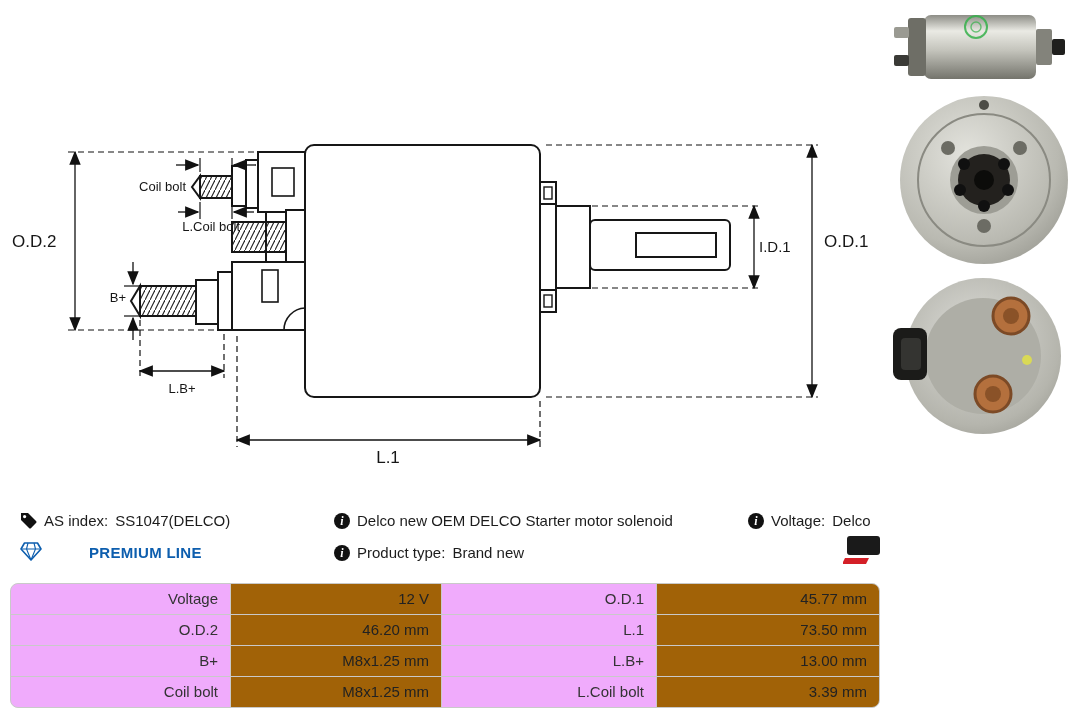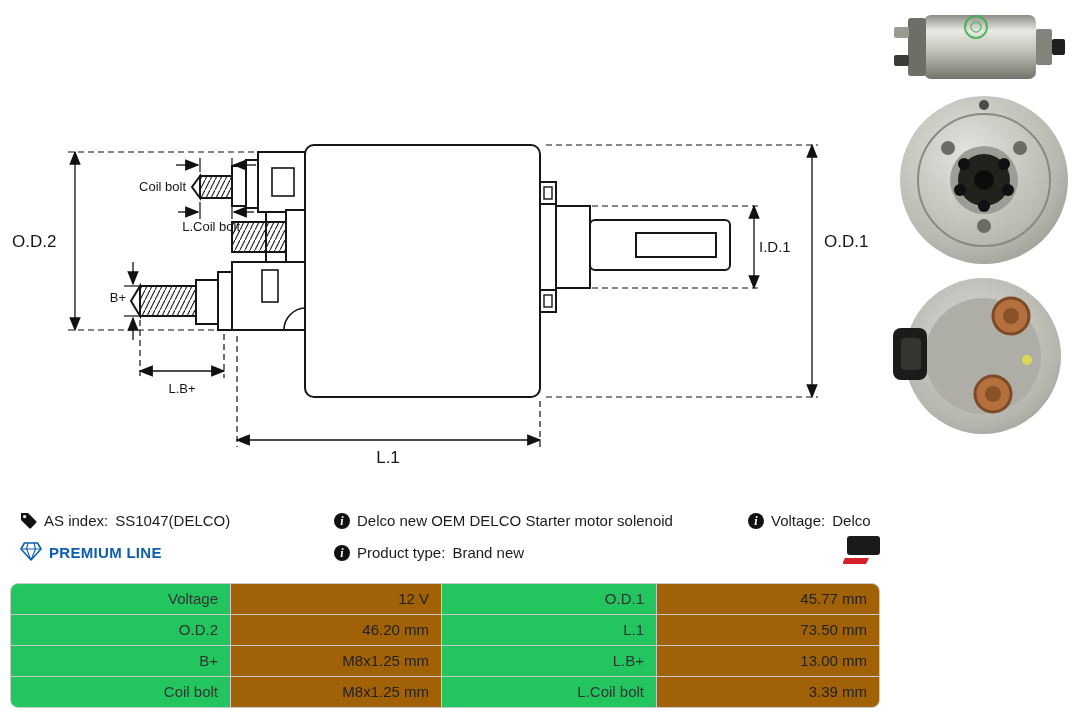--- a/index.html
+++ b/index.html
@@ -11,28 +11,28 @@
   svg text { font-family:"Liberation Sans", sans-serif; fill:#161616; }
   .dim-big { font-size:17px; }
   .dim-mid { font-size:15px; }
   .dim-sml { font-size:13px; }
 
   .info-group { position:absolute; display:flex; align-items:flex-end; gap:7px; font-size:15px; height:20px; white-space:nowrap; }
   .info-icon { display:inline-flex; flex:0 0 auto; width:16px; height:16px; border-radius:50%;
                background:#111; color:#fff; font-family:"Liberation Serif", serif; font-style:italic;
                font-weight:bold; font-size:12px; align-items:center; justify-content:center; }
   .b { font-weight:normal; }
-  .premium-text { color:#0d5eae; font-weight:bold; letter-spacing:.3px; }
+  .premium-text { color:#0d5eae; font-weight:bold; letter-spacing:.3px;margin-left:40px; }
 
   .specs { position:absolute; left:10px; top:583px; width:870px;
            border:1px solid #c9c9c9; border-radius:8px; overflow:hidden;
            display:grid; grid-template-columns:219px 210px 214px 1fr; gap:1px; background:#c9c9c9; }
   .specs .cell { height:30px; line-height:30px; padding-right:12px; text-align:right;
                  font-size:15px; background:#a16207; color:#222; }
-  .specs .lab { background:#22c55e; color:#333; }
+  .specs .lab { background:#f0abfc; color:#333; }
 </style>
 </head>
 <body>
 
 <div class="page">
 
   <svg class="abs" style="left:0;top:0" width="882" height="482" viewBox="0 0 882 482">
     <defs>
       <marker id="arr" viewBox="0 0 10 8" refX="9" refY="4" markerWidth="11" markerHeight="9" orient="auto-start-reverse">
         <path d="M0,0 L10,4 L0,8 Z" fill="#111"></path>

